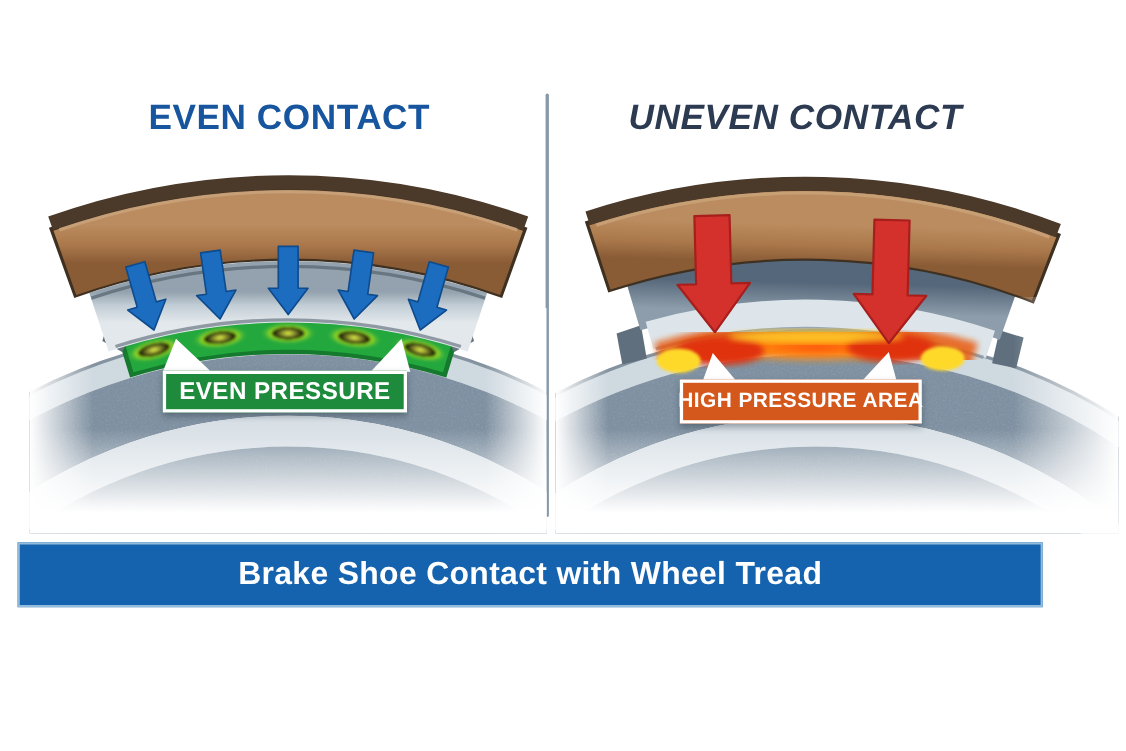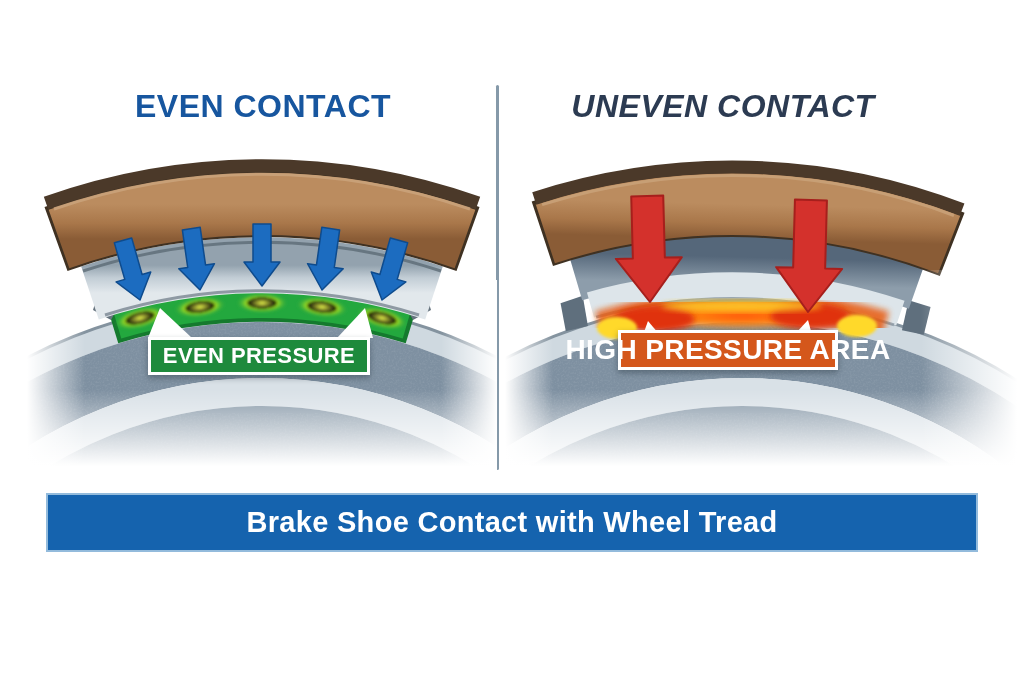--- a/index.html
+++ b/index.html
@@ -19,23 +19,23 @@
   }
   .illus{position:absolute;top:140px;}
   .illus.left{left:27px;}
   .illus.right{left:505px;}
   .badge{
     position:absolute;display:flex;align-items:center;justify-content:center;
     border:3px solid #ffffff;color:#ffffff;font-weight:bold;letter-spacing:.4px;
     box-shadow:0 3px 6px rgba(30,45,55,.40);white-space:nowrap;
   }
   .badge.green{left:148px;top:337px;width:216px;height:32px;background:#1e8a3c;font-size:22px;}
-  .badge.orange{left:618px;top:330px;width:214px;height:34px;background:#d4571b;font-size:28px;}
+  .badge.orange{left:618px;top:345px;width:214px;height:34px;background:#d4571b;font-size:19px;}
   .banner{
-    position:absolute;left:46px;top:493px;width:928px;height:55px;
+    position:absolute;left:16px;top:493px;width:928px;height:55px;
     background:#1563ae;border:2px solid #93bbdc;
     display:flex;align-items:center;justify-content:center;
     color:#ffffff;font-size:29px;font-weight:bold;letter-spacing:.3px;
   }
 </style>
 </head>
 <body>
 
 <div class="stage">
 

